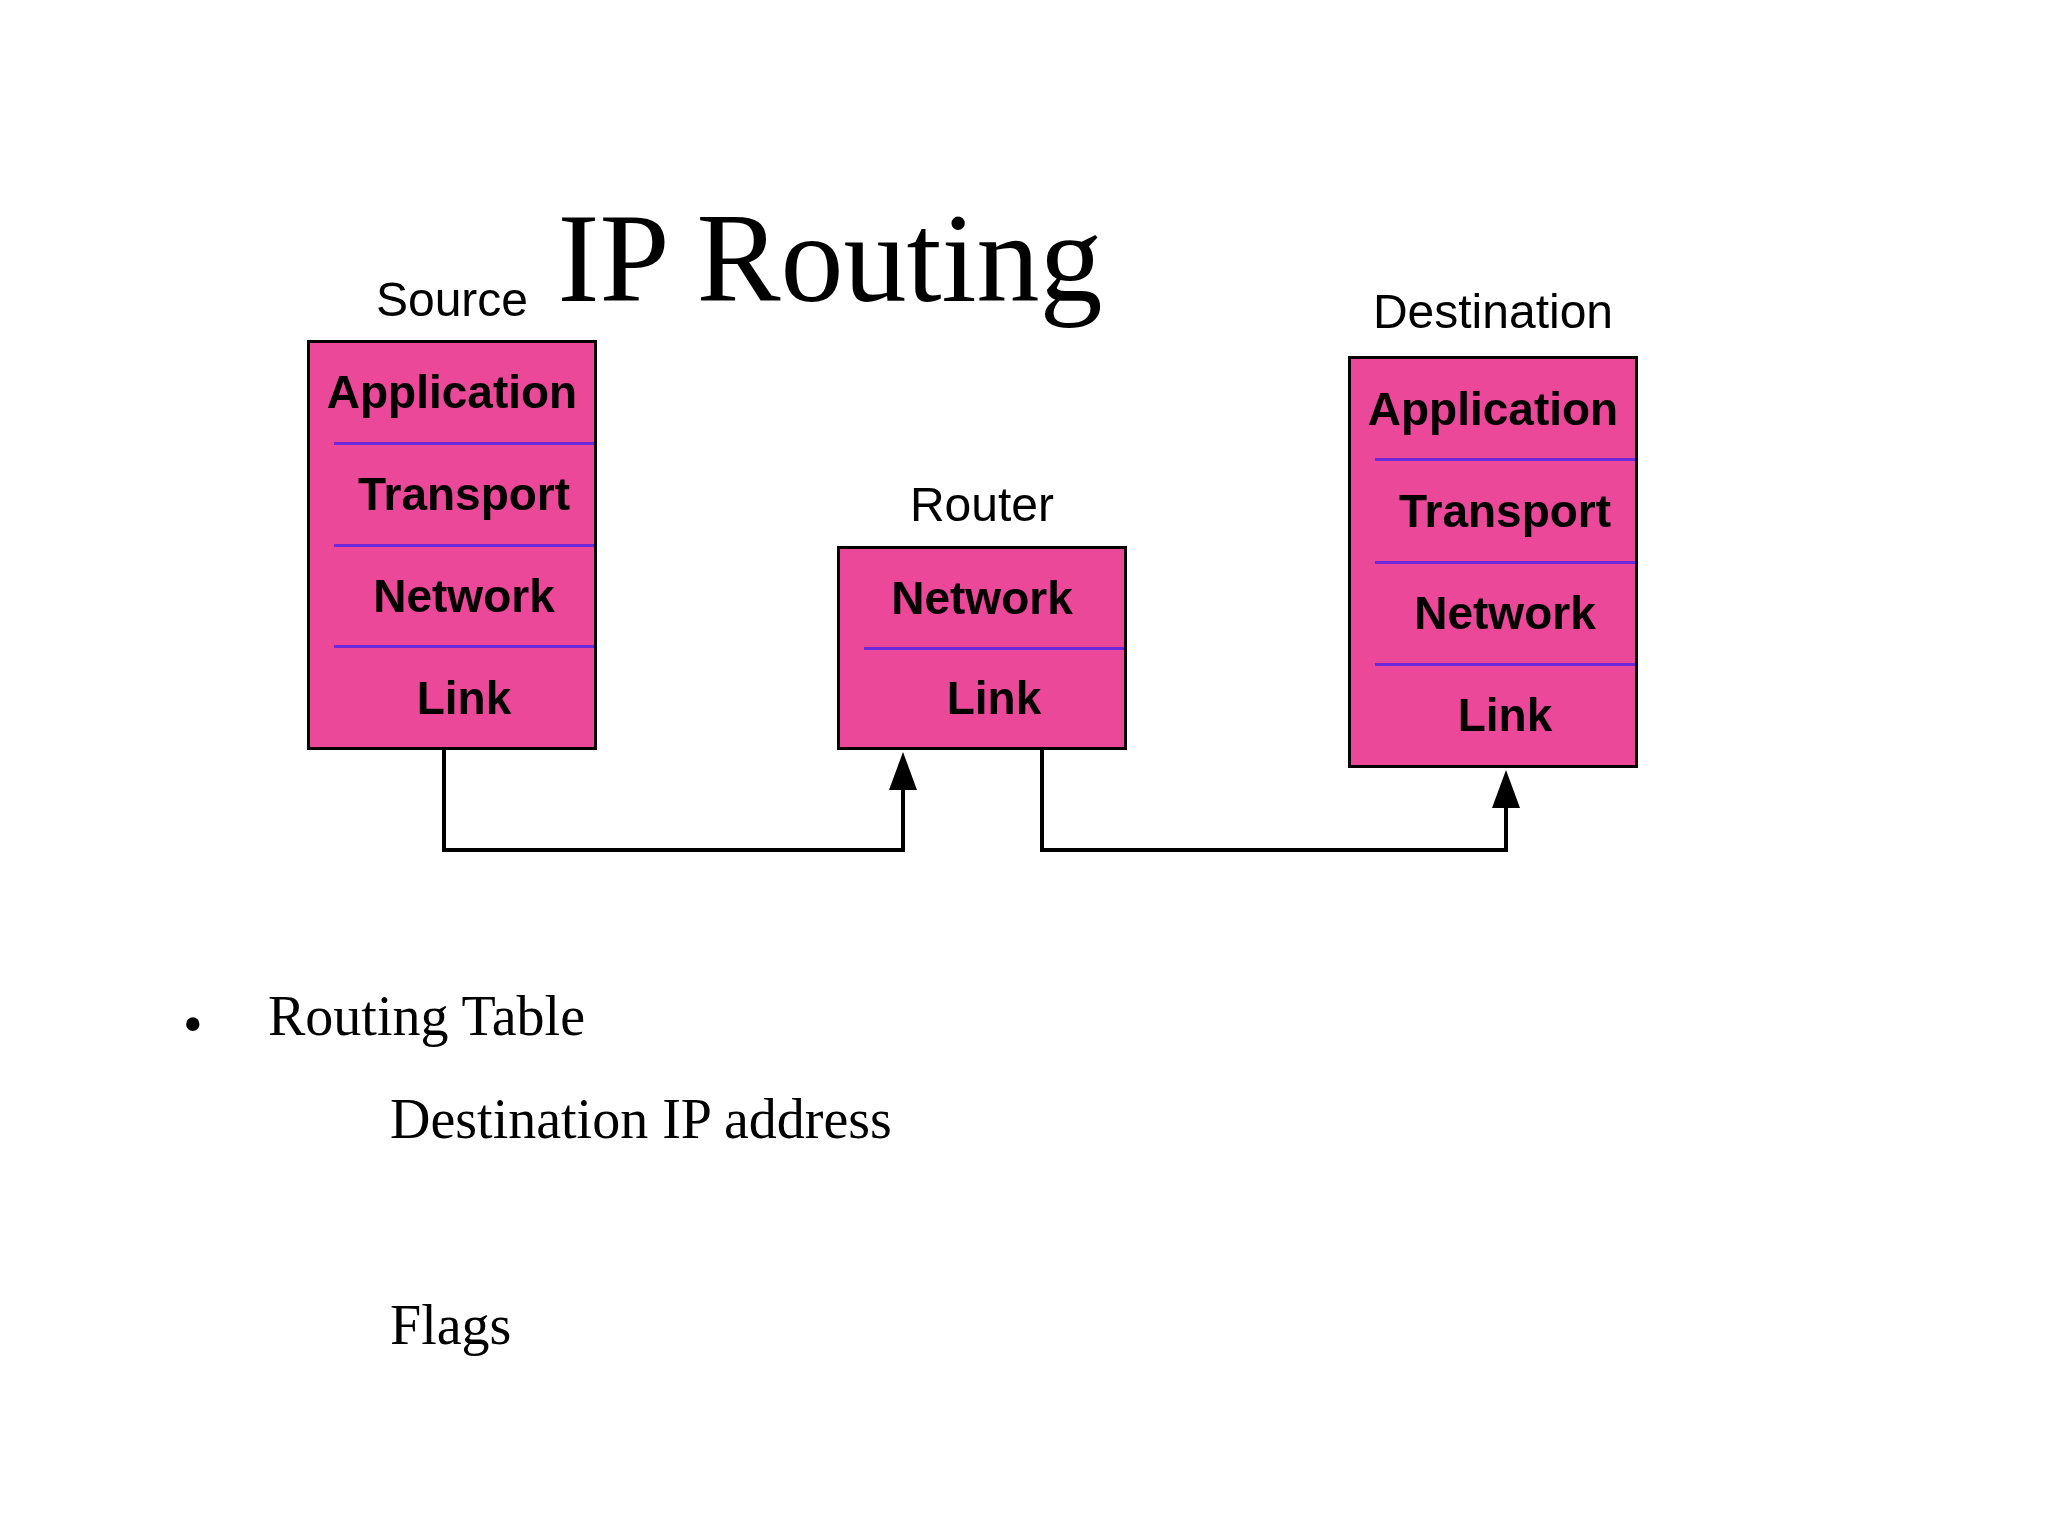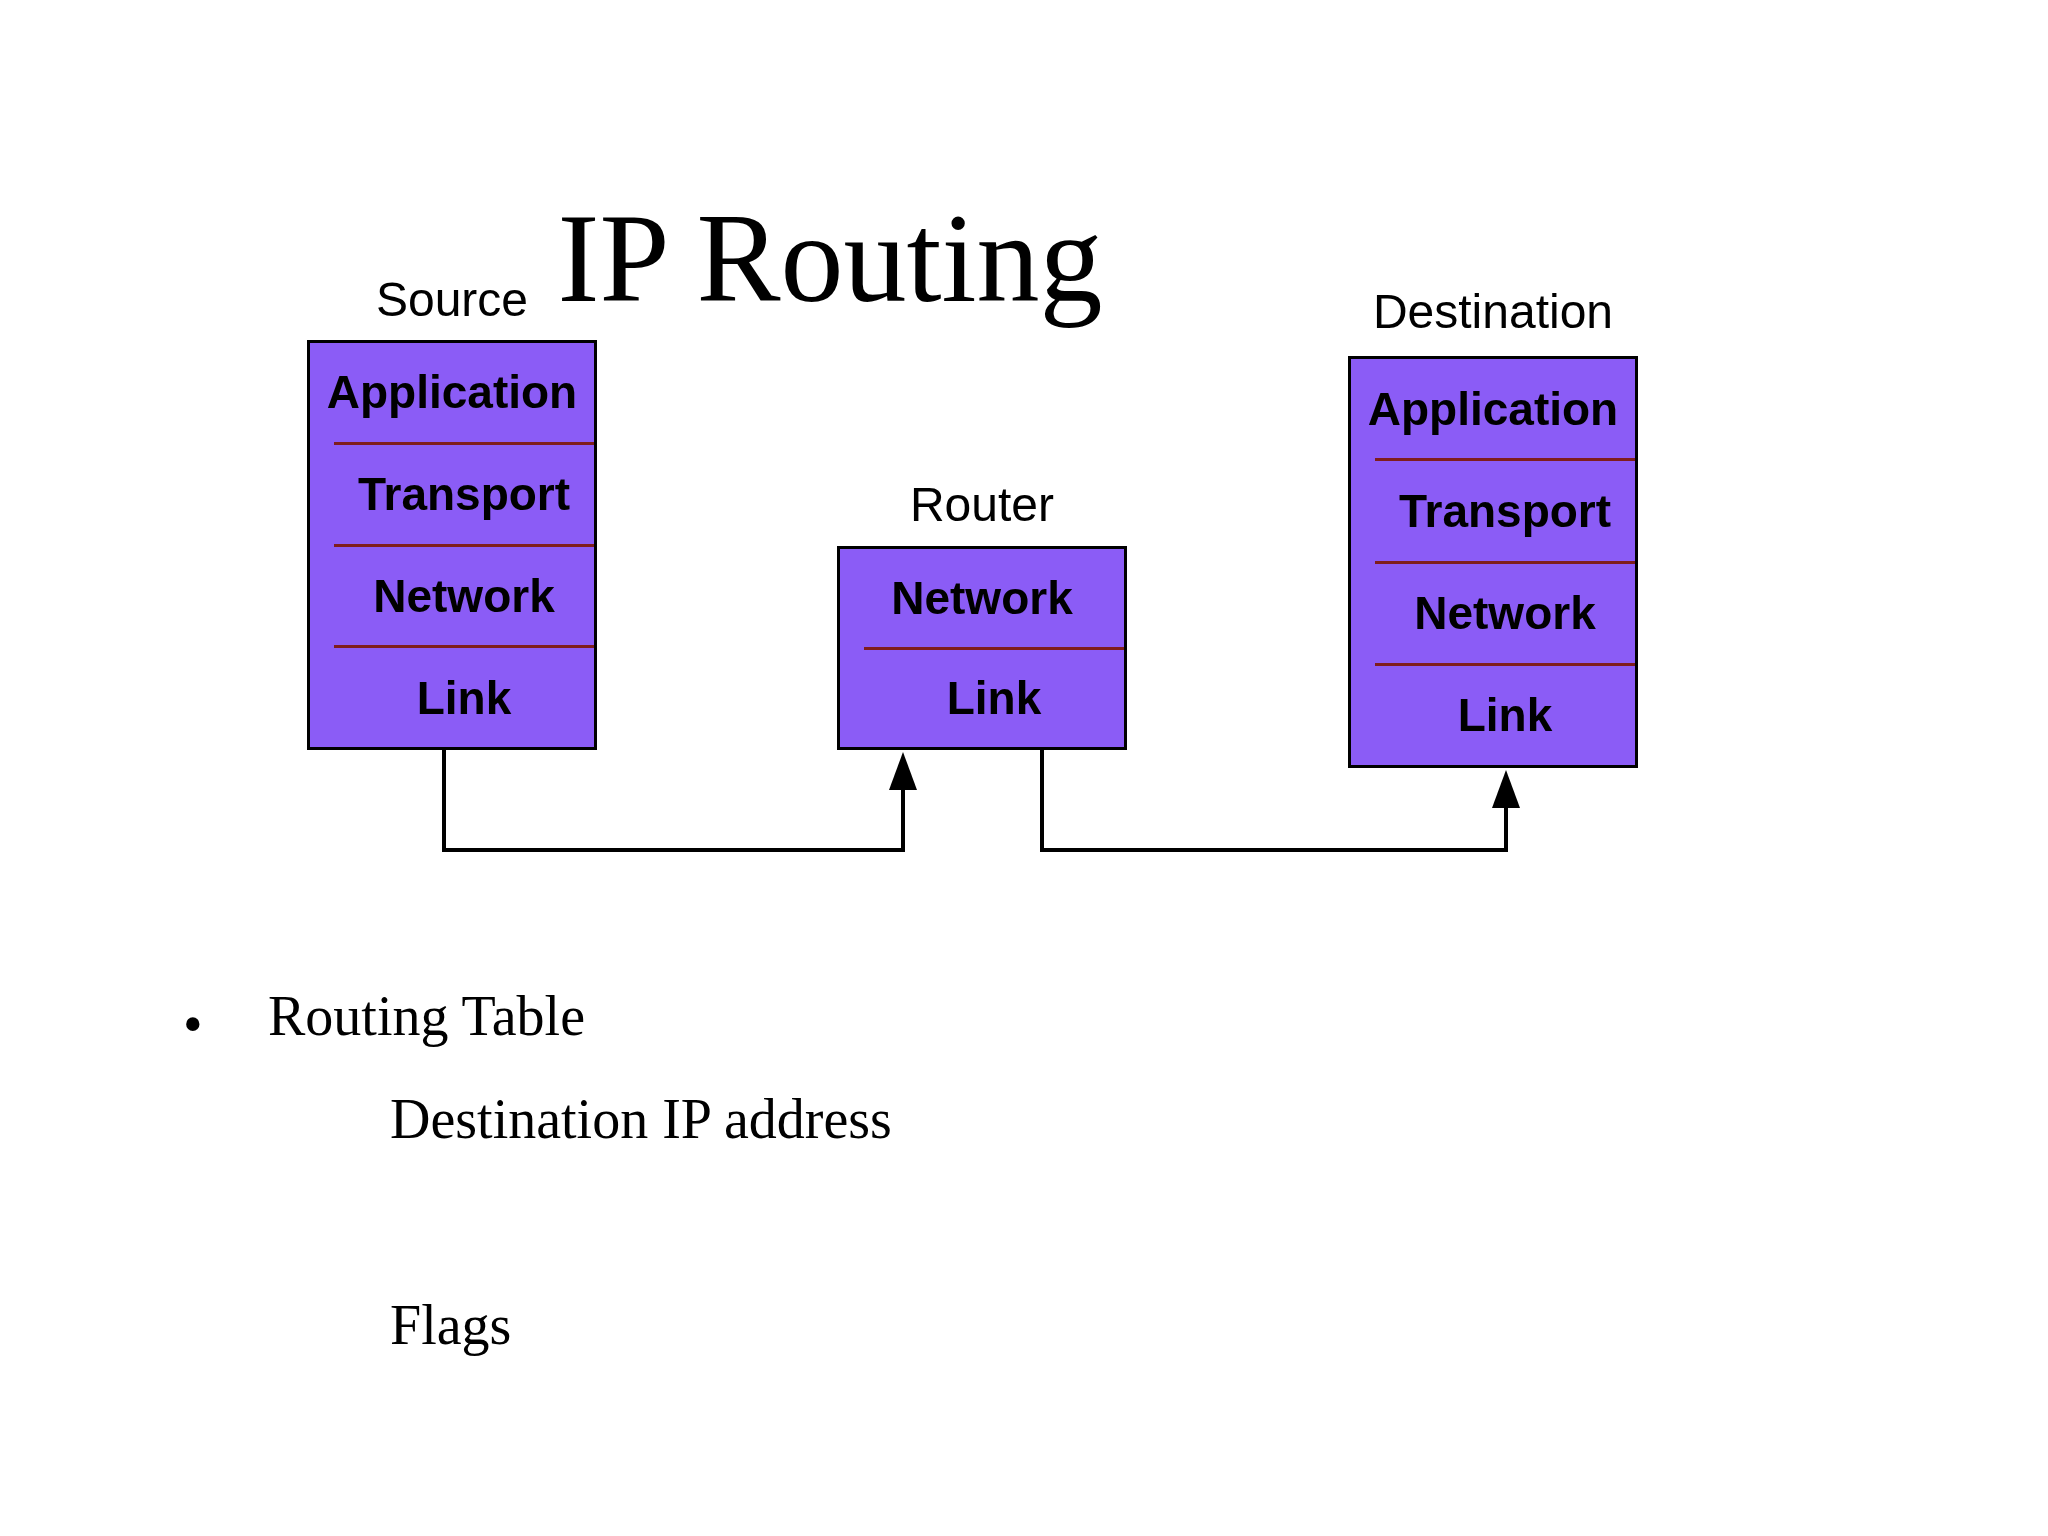--- a/index.html
+++ b/index.html
@@ -39,39 +39,39 @@
   .label-source      { left: 307px;  top: 276px; width: 290px; }
   .label-router      { left: 837px;  top: 481px; width: 290px; }
   .label-destination { left: 1348px; top: 288px; width: 290px; text-align: center; }
 
   
   .stack {
     position: absolute;
     display: flex;
     flex-direction: column;
     border: 3px solid #000000;
-    background: #8b5cf6;
+    background: #ec4899;
     box-sizing: border-box;
   }
   .stack-source      { left: 307px;  top: 340px; width: 290px; height: 410px; }
   .stack-router      { left: 837px;  top: 546px; width: 290px; height: 204px; }
   .stack-destination { left: 1348px; top: 356px; width: 290px; height: 412px; }
 
   .layer {
     flex: 1 1 0;
     display: flex;
     align-items: center;
     justify-content: center;
     font-family: "Liberation Sans", sans-serif;
     font-weight: 700;
     font-size: 46px;
     line-height: 1;
     color: #000000;
   }
-  .layer + .layer { border-top: 3px solid #7f1d1d; margin-left: 24px; }
+  .layer + .layer { border-top: 3px solid #6d28d9; margin-left: 24px; }
 
   
   .wires {
     position: absolute;
     left: 0; top: 0;
     width: 2048px;
     height: 1536px;
     pointer-events: none;
   }
   .wires path { fill: none; stroke: #000000; stroke-width: 4; }

